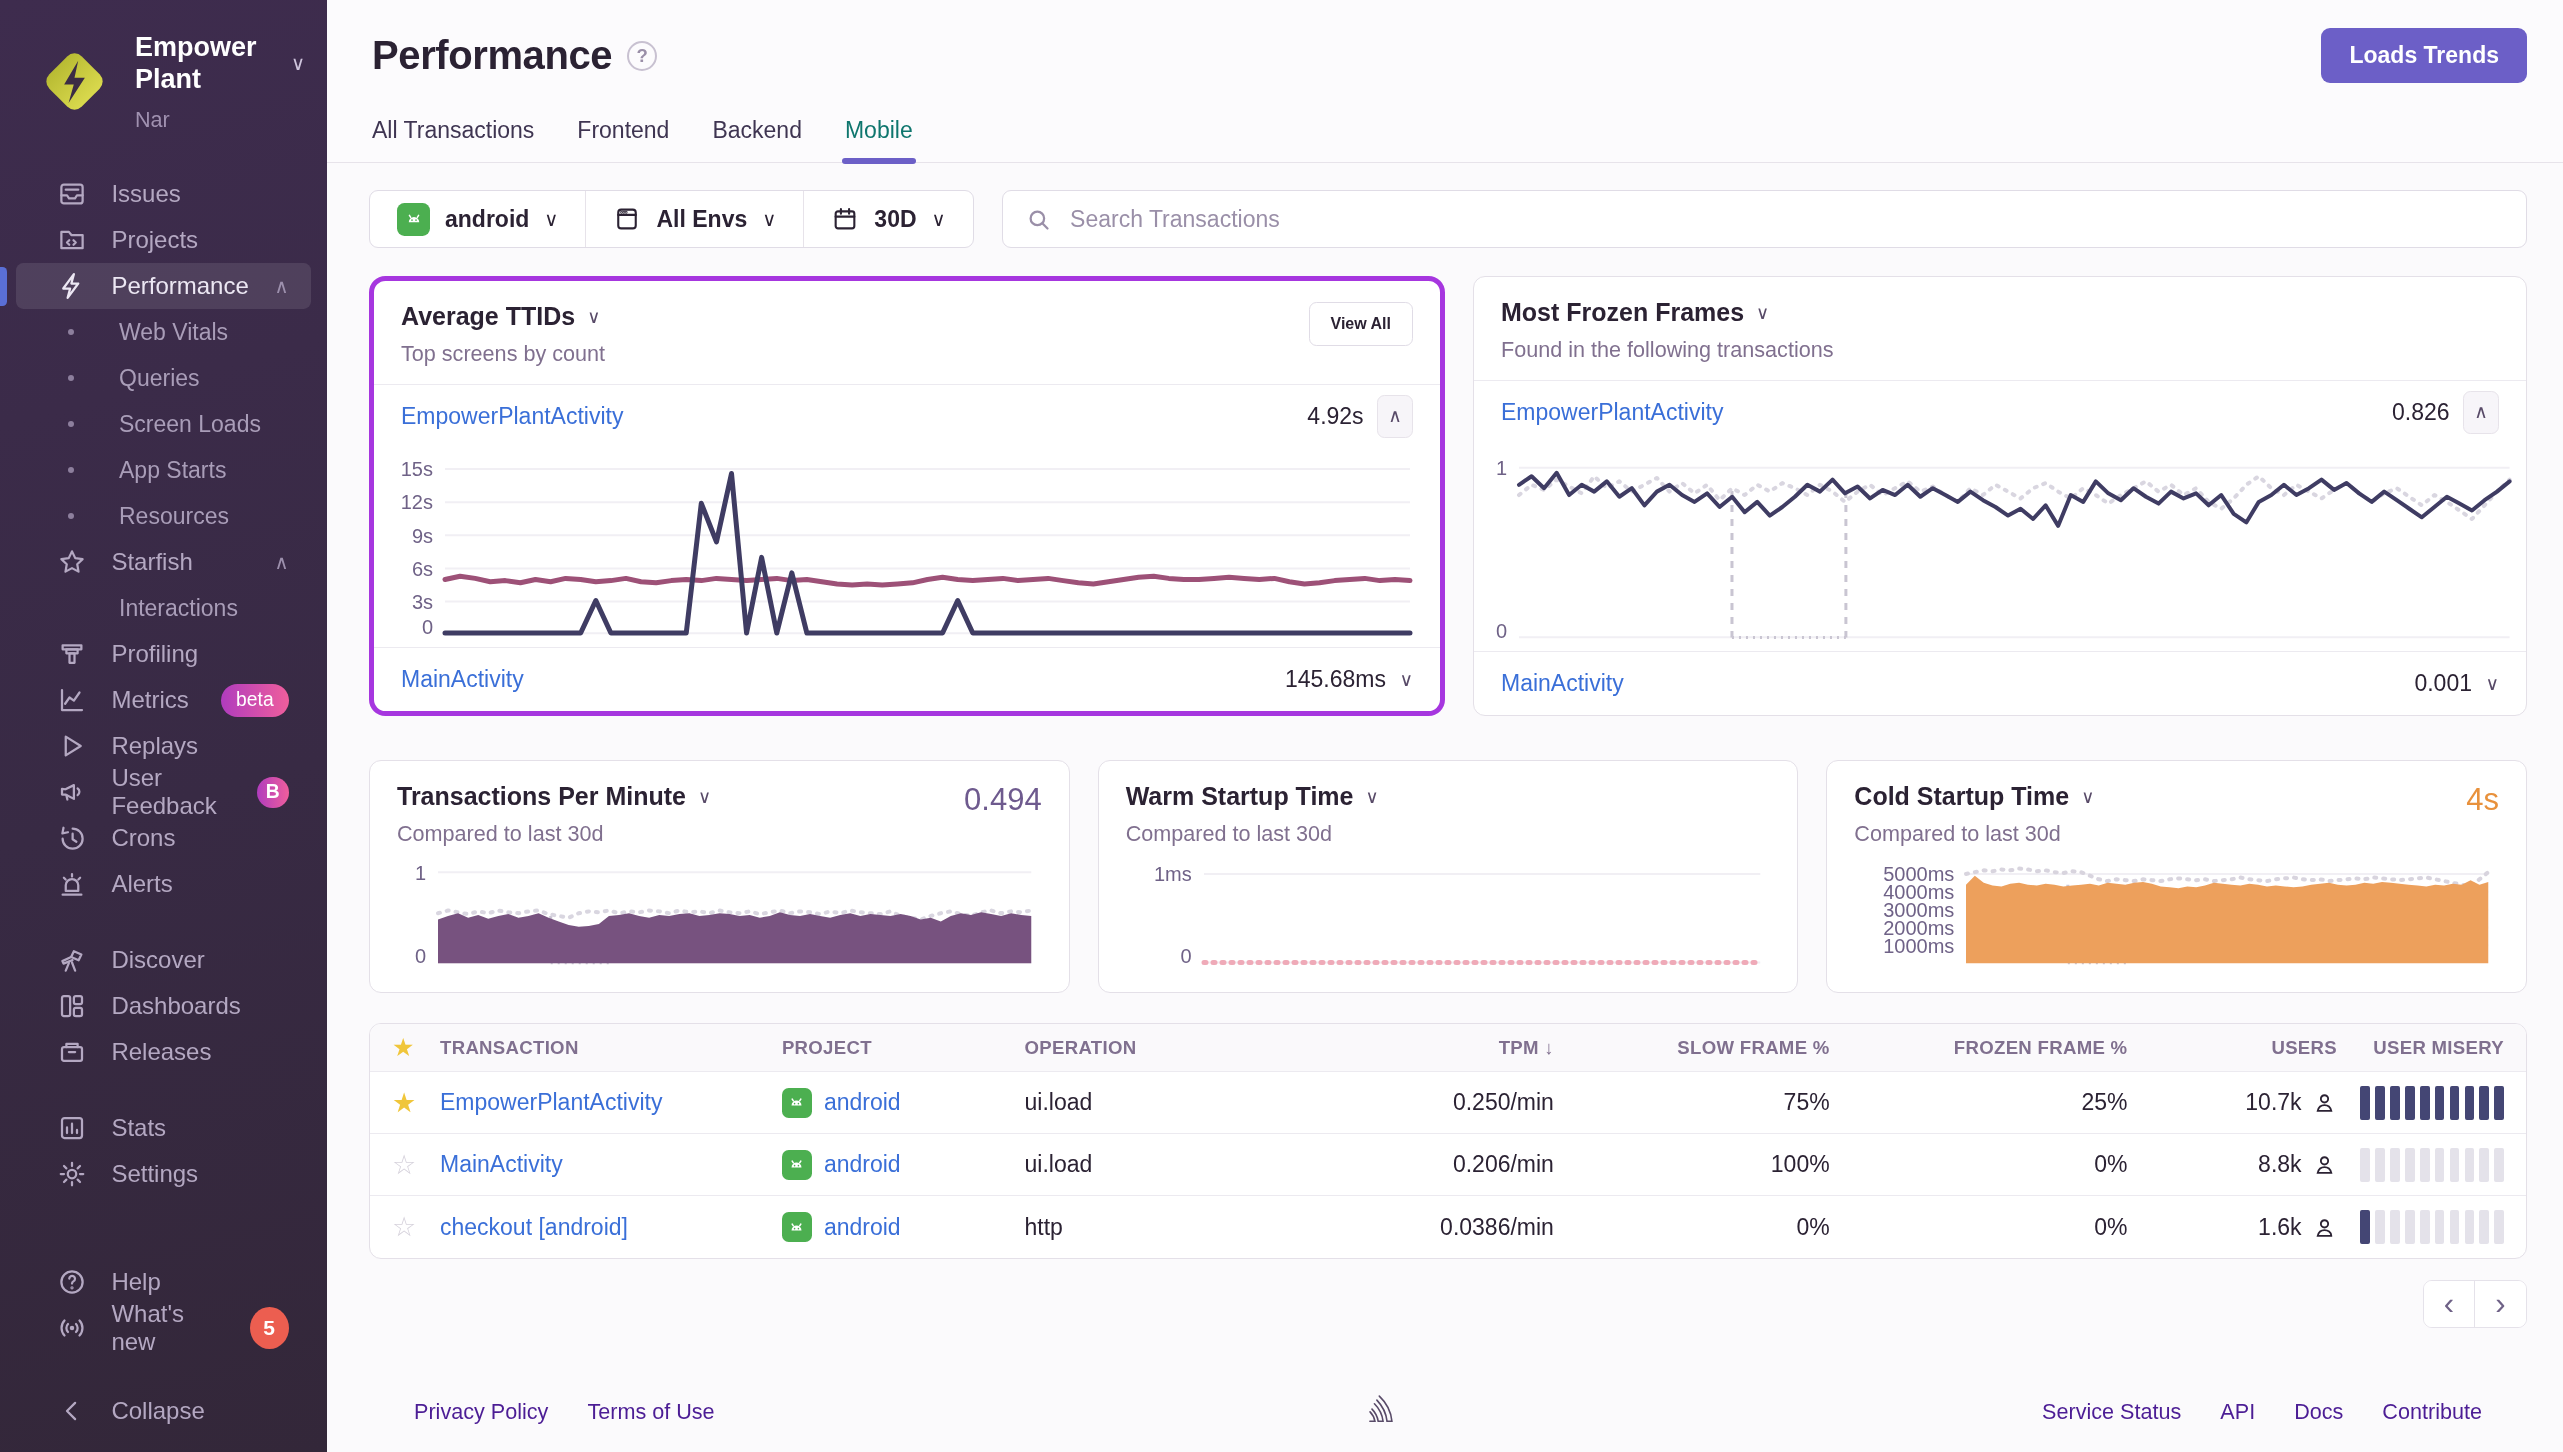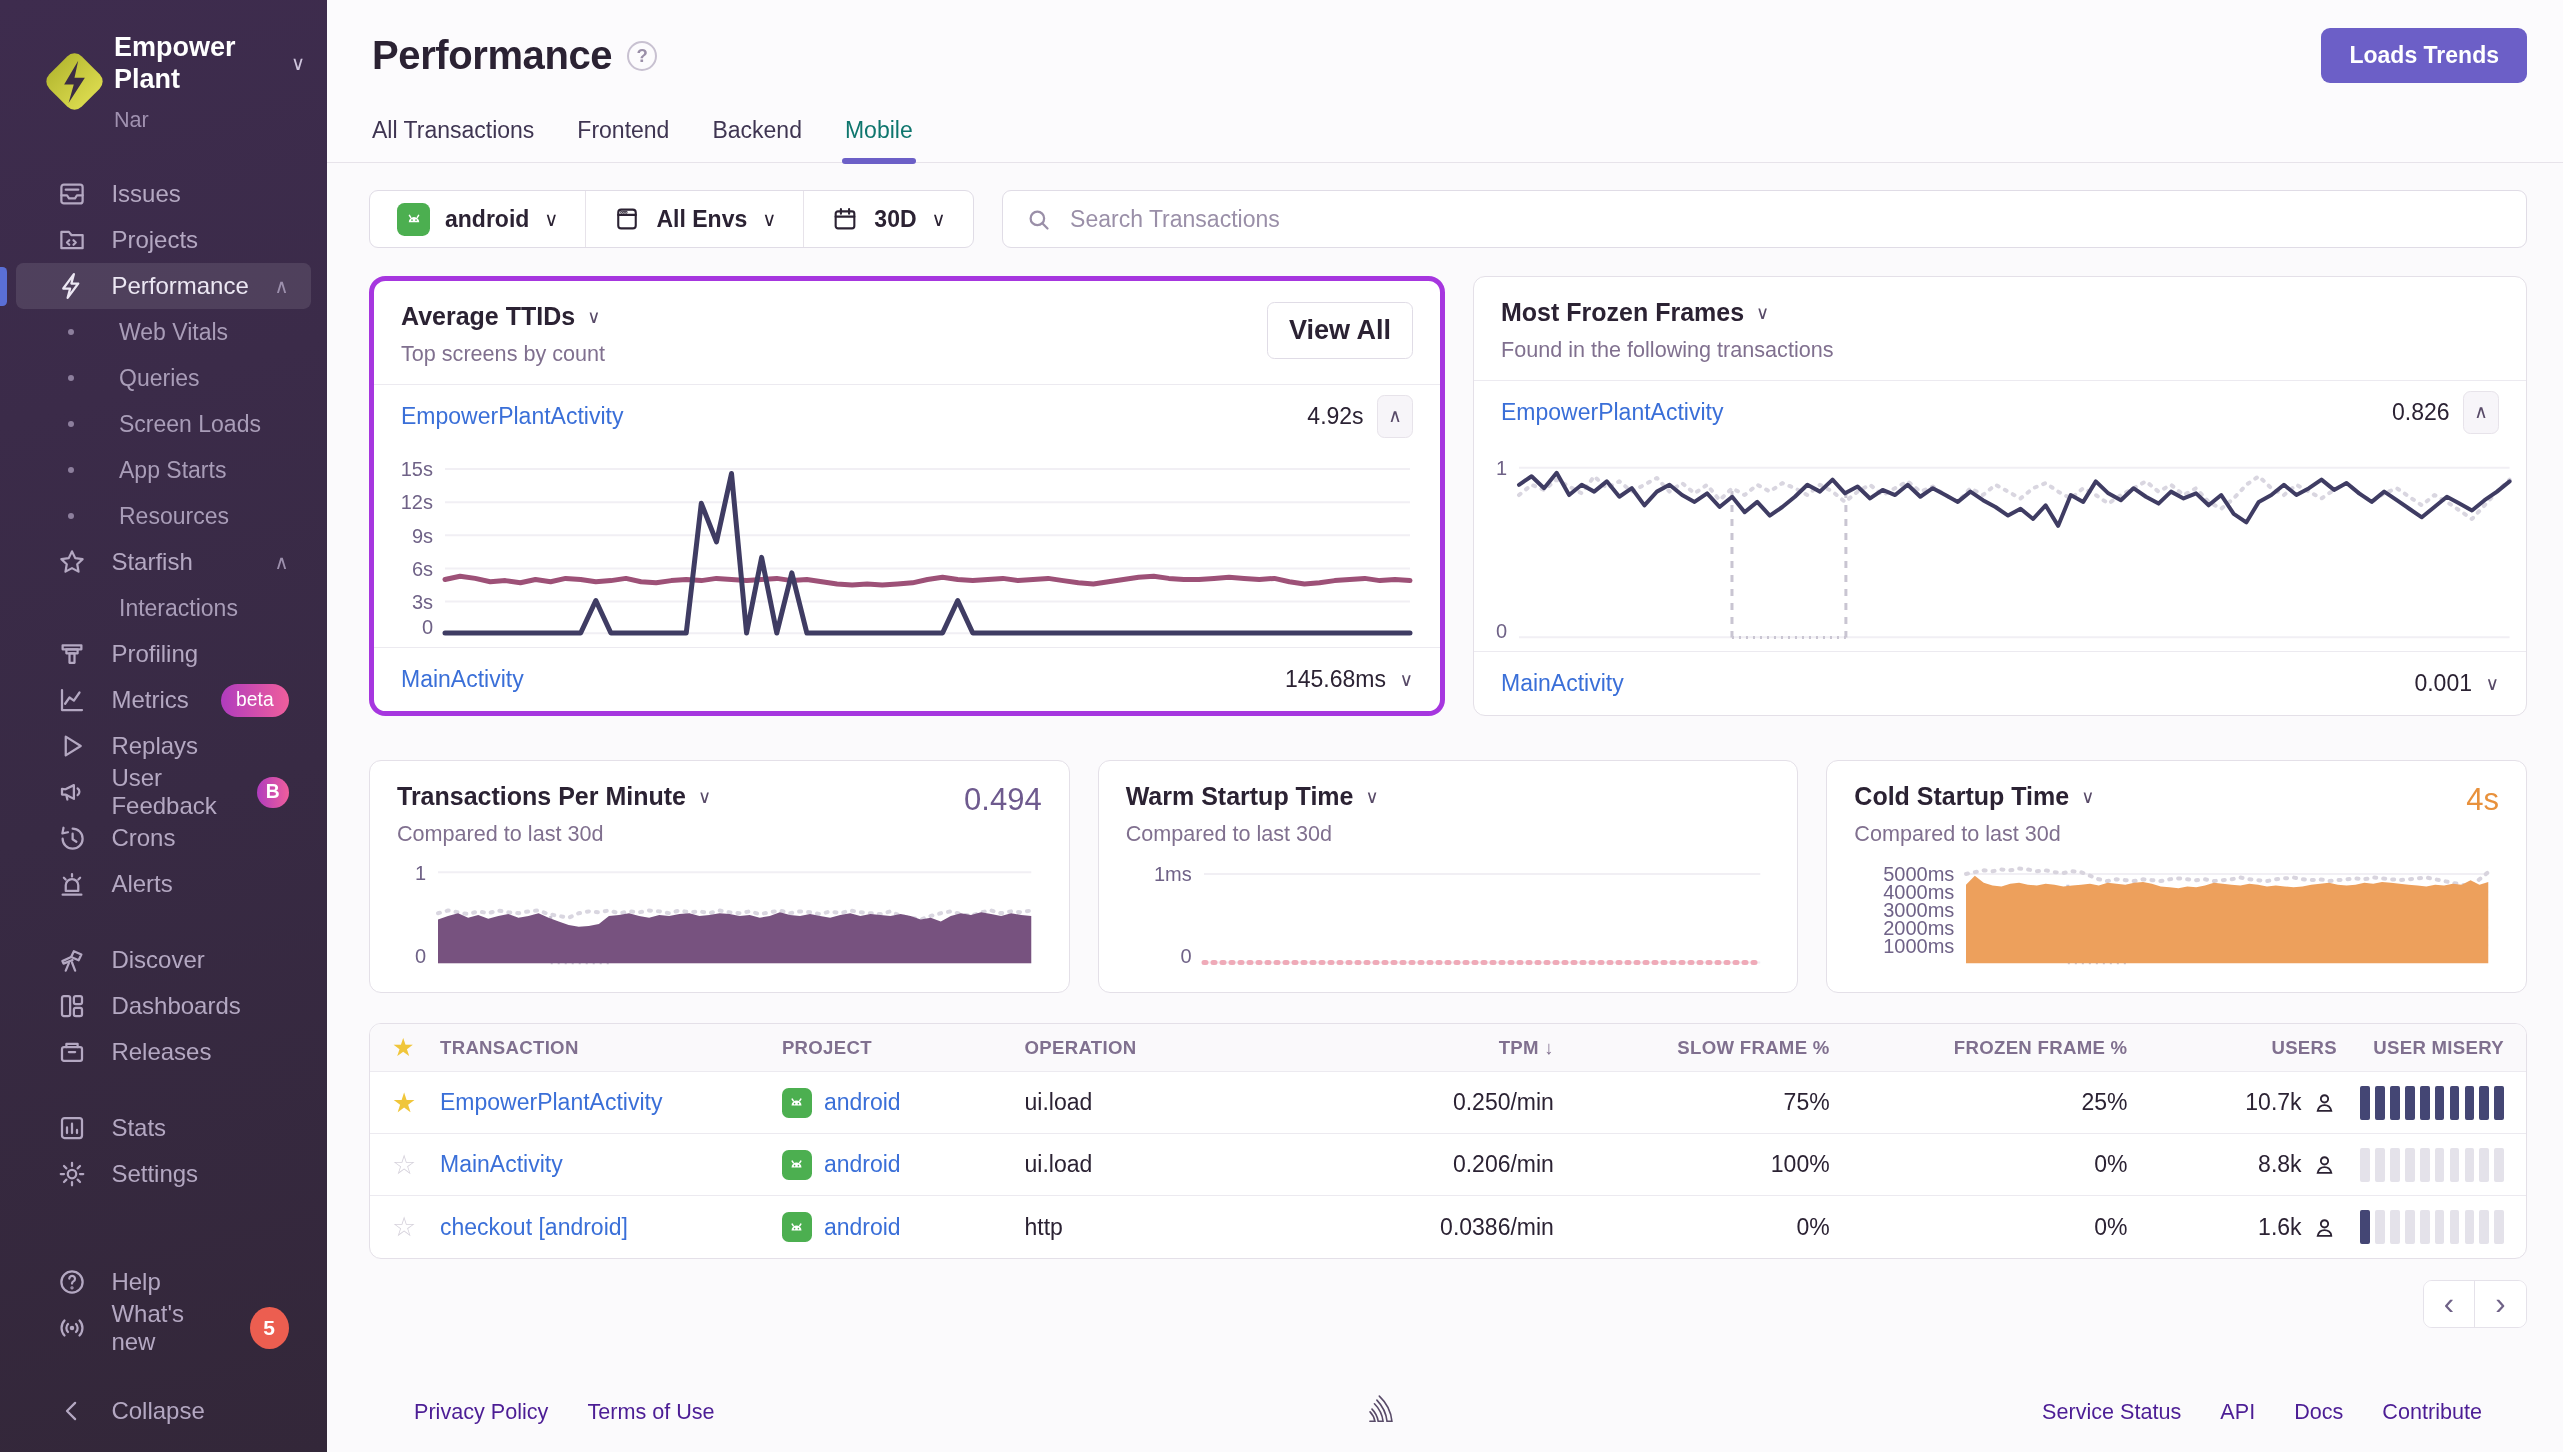--- a/index.html
+++ b/index.html
@@ -3,21 +3,21 @@
 <meta charset="utf-8">
 <style>
   *{box-sizing:border-box}
   html,body{margin:0;padding:0}
   body{width:2563px;height:1453px;display:flex;overflow:hidden;
        font-family:"Liberation Sans","DejaVu Sans",sans-serif;background:#fbfafc;color:#2b2233}
 
   
   .sidebar{width:327px;flex-shrink:0;height:1453px;display:flex;flex-direction:column;
            background:linear-gradient(165deg,#3e2c4e 0%,#382a44 55%,#332739 100%);color:#b4a8c2}
-  .org{display:flex;align-items:center;gap:4px;padding:31px 22px 19.3px 39px}
+  .org{display:flex;align-items:center;gap:25px;padding:31px 22px 19.3px 39px}
   .org-logo{width:71px;height:71px;flex-shrink:0}
   .org-name{font-size:27px;font-weight:bold;color:#ffffff;display:flex;align-items:center;gap:10.4px;line-height:1.2}
   .org-sub{font-size:21.6px;color:#a091b0;margin-top:11px}
   .chevglyph{font-size:19.3px;color:#cfc5dd;font-weight:normal}
   .nav{flex:1;display:flex;flex-direction:column;padding-top:19.3px}
   .nav-item{display:flex;align-items:center;gap:24px;height:46px;padding:0 22px 0 41px;
             font-size:24px;color:#b4a8c2;cursor:pointer;position:relative;margin:0 16.4px;border-radius:7.4px}
   .nav-item .nicon{width:30px;height:30px;flex-shrink:0;display:flex;align-items:center;justify-content:center}
   .nav-item.active{background:rgba(255,255,255,0.10);color:#ece7f3}
   .nav-item.active::before{content:"";position:absolute;left:-16.4px;top:3.7px;bottom:3.7px;width:6.7px;
@@ -65,21 +65,21 @@
 
   
   .cards-row1{display:flex;gap:28px;margin-top:28px;height:440px}
   .card{background:#fff;border:1.5px solid #e4e0e8;border-radius:12px;display:flex;flex-direction:column;min-width:0}
   .card.highlight{border:5.2px solid #a636df;border-radius:16.4px;flex:0 0 1076px}
   .card.frozen{flex:1}
   .card-head{display:flex;align-items:flex-start;padding:21px 27px 16.4px 27px}
   .card-title{font-size:25px;font-weight:bold;color:#2b2233;display:flex;align-items:center;gap:12px}
   .card-sub{font-size:21.6px;color:#80708f;margin-top:10.4px}
   .view-all{margin-left:auto;background:#fff;border:1.5px solid #e0dce6;border-radius:7.4px;
-            font-size:27px;font-weight:bold;color:#2b2233;padding:12px 21px;cursor:pointer}
+            font-size:16px;font-weight:bold;color:#2b2233;padding:12px 21px;cursor:pointer}
   .tx-row{display:flex;align-items:center;padding:0 27px;height:64px;border-top:1.5px solid #eceaf0;flex-shrink:0}
   .tx-name{font-size:23px;color:#3a6fd8;cursor:pointer}
   .tx-val{margin-left:auto;font-size:23px;color:#2b2233}
   .toggle-btn{margin-left:13.4px;width:36px;height:43px;background:#f7f5f9;border:1.5px solid #e7e3ea;border-radius:7.4px;
               display:flex;align-items:center;justify-content:center;font-size:18.6px;color:#584a68;cursor:pointer}
   .toggle-plain{margin-left:13.4px;font-size:18.6px;color:#584a68;cursor:pointer}
 
   .chart{position:relative;flex:1;margin:6px 0 4.5px 0}
   .ylabels{position:absolute;left:0;top:4.5px;bottom:7.4px;width:var(--lw)}
   .ylabels span{position:absolute;right:12px;font-size:20px;color:#6f6287;white-space:nowrap}

